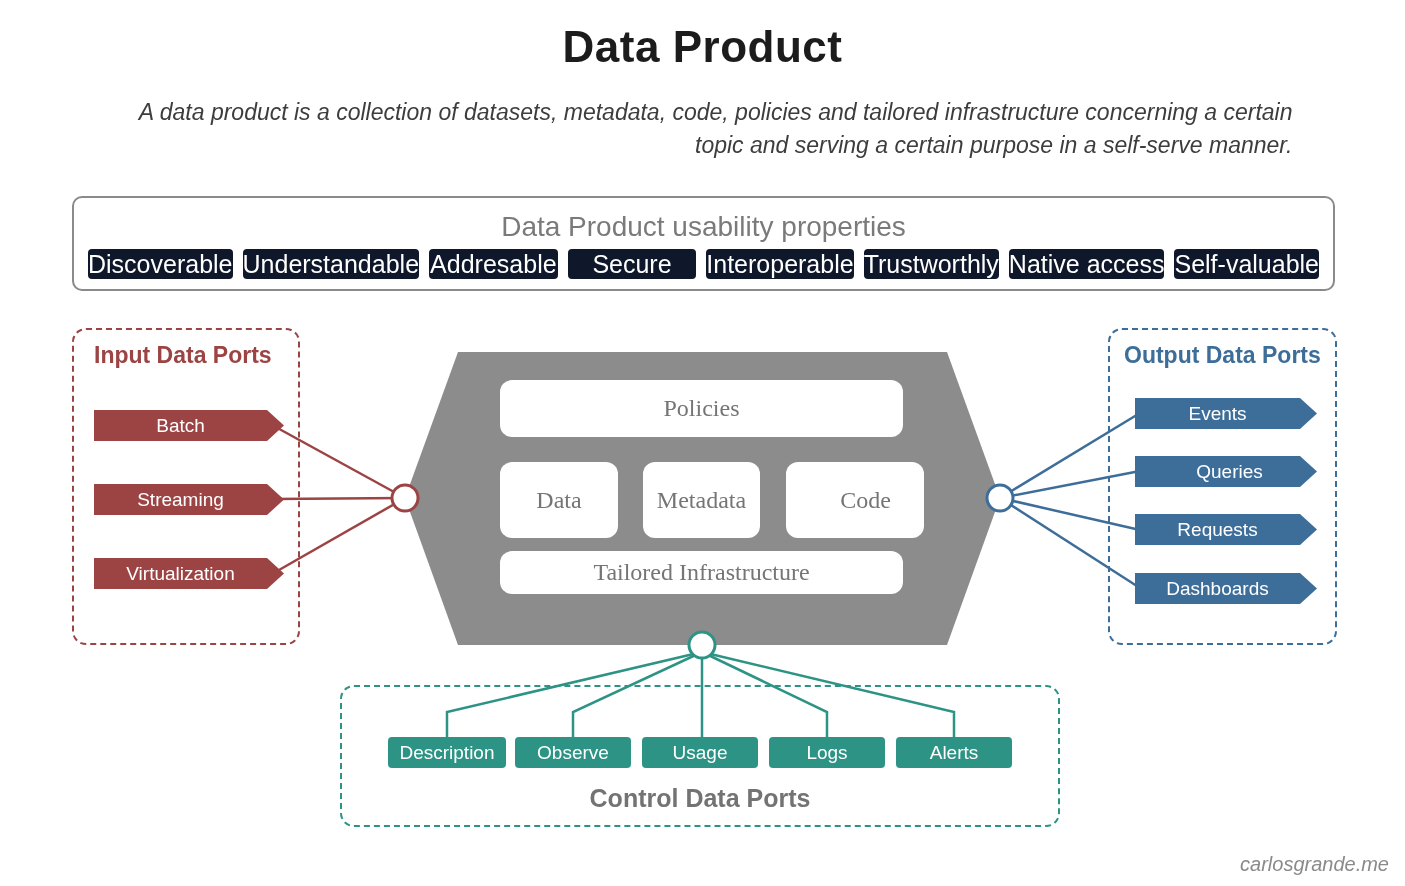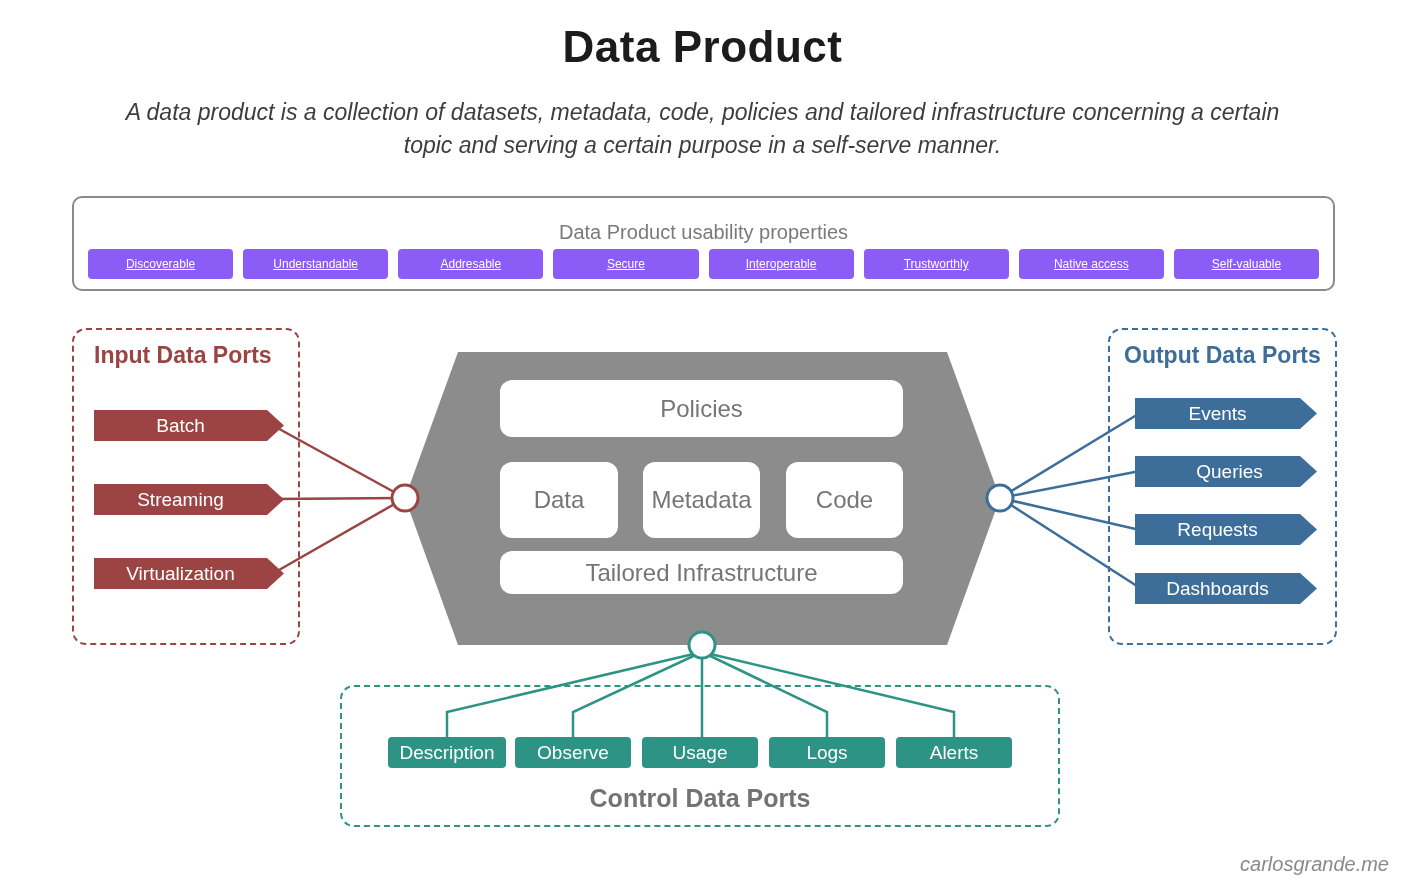--- a/index.html
+++ b/index.html
@@ -6,36 +6,36 @@
   .canvas{
     position:relative;width:1405px;height:886px;background:#ffffff;
     font-family:"Liberation Sans",sans-serif;overflow:hidden;border-radius:27px;
   }
   .page-title{
     position:absolute;top:22px;left:0;width:100%;text-align:center;
     font-size:44px;font-weight:700;color:#1c1c1c;margin:0;letter-spacing:.5px;
   }
   .subtitle{
     position:absolute;top:96px;left:50%;transform:translateX(-50%);width:1180px;
-    text-align:center;font-style:italic;font-size:23px;line-height:1.45;color:#3d3d3d;margin:0;
+    text-align:right;font-style:italic;font-size:23px;line-height:1.45;color:#3d3d3d;margin:0;
   }
   
   .usability-box{
     position:absolute;left:72px;top:196px;width:1263px;height:95px;
     border:2px solid #8a8a8a;border-radius:10px;box-sizing:border-box;
   }
   .usability-title{
-    text-align:center;font-size:20px;color:#7a7a7a;margin-top:23px;
+    text-align:center;font-size:28px;color:#7a7a7a;margin-top:13px;
   }
   .usability-row{
     position:absolute;left:14px;right:14px;top:51px;display:flex;gap:10px;
   }
   .gray-pill{
-    flex:1;height:30px;background:#8b5cf6;color:#fff;border-radius:4px;
-    display:flex;align-items:center;justify-content:center;font-size:12px;white-space:nowrap;text-decoration:underline;
+    flex:1;height:30px;background:#0f172a;color:#fff;border-radius:4px;
+    display:flex;align-items:center;justify-content:center;font-size:25px;white-space:nowrap;
   }
   
   .group-box{position:absolute;box-sizing:border-box;border-radius:14px;}
   .input-box{left:72px;top:328px;width:228px;height:317px;border:2.5px dashed #9c4343;}
   .output-box{left:1108px;top:328px;width:229px;height:317px;border:2.5px dashed #3d6d99;}
   .control-box{left:340px;top:685px;width:720px;height:142px;border:2.5px dashed #2d9384;}
   .group-title{position:absolute;font-size:23px;font-weight:700;white-space:nowrap;}
   .input-title{left:94px;top:342px;color:#9c4343;}
   .output-title{left:1124px;top:342px;color:#3d6d99;}
   .control-title{left:340px;top:784px;width:720px;text-align:center;color:#737373;font-size:25px;}
@@ -49,21 +49,21 @@
   .red-arrow{background:#9c4343;left:94px;width:190px;}
   .blue-arrow{background:#3d6d99;left:1135px;width:182px;}
   
   .ctrl-pill{
     position:absolute;top:737px;height:31px;background:#2d9384;color:#fff;border-radius:4px;
     display:flex;align-items:center;justify-content:center;font-size:19px;
   }
   
   .hex-card{
     position:absolute;background:#ffffff;border-radius:12px;color:#757575;font-size:24px;
-    display:flex;align-items:center;justify-content:center;
+    display:flex;align-items:center;justify-content:center;font-family:Liberation Serif, serif;
   }
   .svg-layer{position:absolute;left:0;top:0;width:1405px;height:886px;}
   .footer{
     position:absolute;right:16px;bottom:10px;font-style:italic;font-size:20px;color:#8a8a8a;
   }
 </style>
 </head>
 <body>
 
 <div class="canvas">
@@ -111,21 +111,21 @@
 
   <div class="group-box input-box"></div>
   <div class="group-title input-title">Input Data Ports</div>
   <div class="port-arrow red-arrow" style="top:410px;">Batch</div>
   <div class="port-arrow red-arrow" style="top:484px;">Streaming</div>
   <div class="port-arrow red-arrow" style="top:558px;">Virtualization</div>
 
   <div class="hex-card" style="left:500px;top:380px;width:403px;height:57px;">Policies</div>
   <div class="hex-card" style="left:500px;top:462px;width:118px;height:76px;">Data</div>
   <div class="hex-card" style="left:643px;top:462px;width:117px;height:76px;">Metadata</div>
-  <div class="hex-card" style="left:786px;top:462px;width:117px;height:76px;">Code</div>
+  <div class="hex-card" style="left:786px;top:462px;width:117px;height:76px;padding-left:21px;">Code</div>
   <div class="hex-card" style="left:500px;top:551px;width:403px;height:43px;text-align:right;">Tailored Infrastructure</div>
 
   <div class="group-box output-box"></div>
   <div class="group-title output-title">Output Data Ports</div>
   <div class="port-arrow blue-arrow" style="top:398px;">Events</div>
   <div class="port-arrow blue-arrow" style="top:456px;padding-left:24px;">Queries</div>
   <div class="port-arrow blue-arrow" style="top:573px;">Dashboards</div>
   <div class="port-arrow blue-arrow" style="top:514px;">Requests</div>
 
   <div class="group-box control-box"></div>

